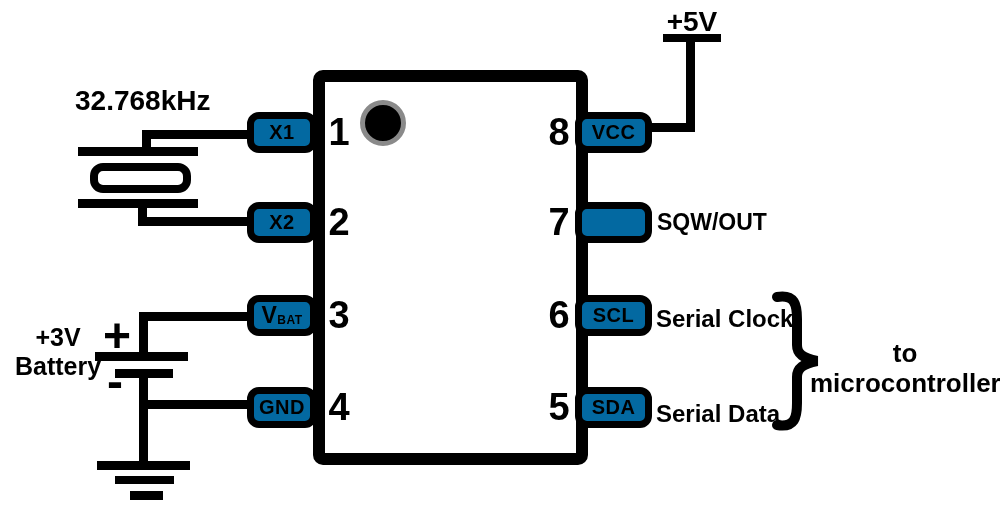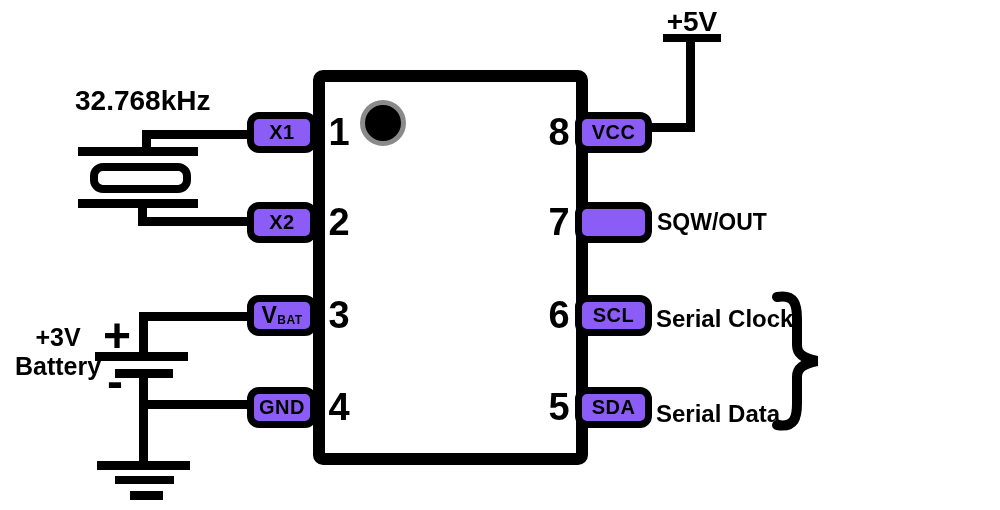--- a/index.html
+++ b/index.html
@@ -11,21 +11,21 @@
   .ic-body{
     position:absolute;left:313px;top:70px;width:275px;height:395px;
     box-sizing:border-box;border:12px solid #000;border-radius:10px;background:#fff;
   }
   .dot{
     position:absolute;left:360px;top:100px;width:36px;height:36px;
     background:#000;border:5px solid #8a8a8a;border-radius:50%;
   }
   .pinbox{
     position:absolute;box-sizing:border-box;height:41px;
-    border:7px solid #000;border-radius:12px;background:#8b5cf6;
+    border:7px solid #000;border-radius:12px;background:#0369a1;
     display:flex;align-items:center;justify-content:center;
     font-weight:bold;font-size:20px;letter-spacing:0.5px;
   }
   .pinbox.left{left:247px;width:70px;}
   .pinbox.right{left:575px;width:77px;}
   .pin-num{
     position:absolute;width:32px;height:41px;display:flex;align-items:center;justify-content:center;
     font-weight:bold;font-size:38px;
   }
   .pin-num.l{left:323px;}
@@ -113,14 +113,18 @@
   <div class="txt" style="left:107px;top:358px;font-size:48px;line-height:1">-</div>
 
   <div class="txt" style="left:657px;top:209px;font-size:23px">SQW/OUT</div>
   <div class="txt" style="left:656px;top:305px;font-size:24px">Serial Clock</div>
   <div class="txt" style="left:656px;top:400px;font-size:24px">Serial Data</div>
 
   <svg style="position:absolute;left:771px;top:289px" width="52" height="144" viewBox="0 0 52 144">
     <path d="M 6,8 C 24,5 26,16 26,30 L 26,56 C 26,65 32,69 46,72 C 32,75 26,79 26,88 L 26,114 C 26,128 24,139 6,136" fill="none" stroke="#000" stroke-width="10" stroke-linecap="round"></path>
   </svg>
 
+  <div class="txt center" style="left:810px;top:338px;width:190px;font-size:26px;line-height:30px">
+    <div>to</div>
+    <div>microcontroller</div>
+  </div>
 
 </div>
 
 </body></html>

